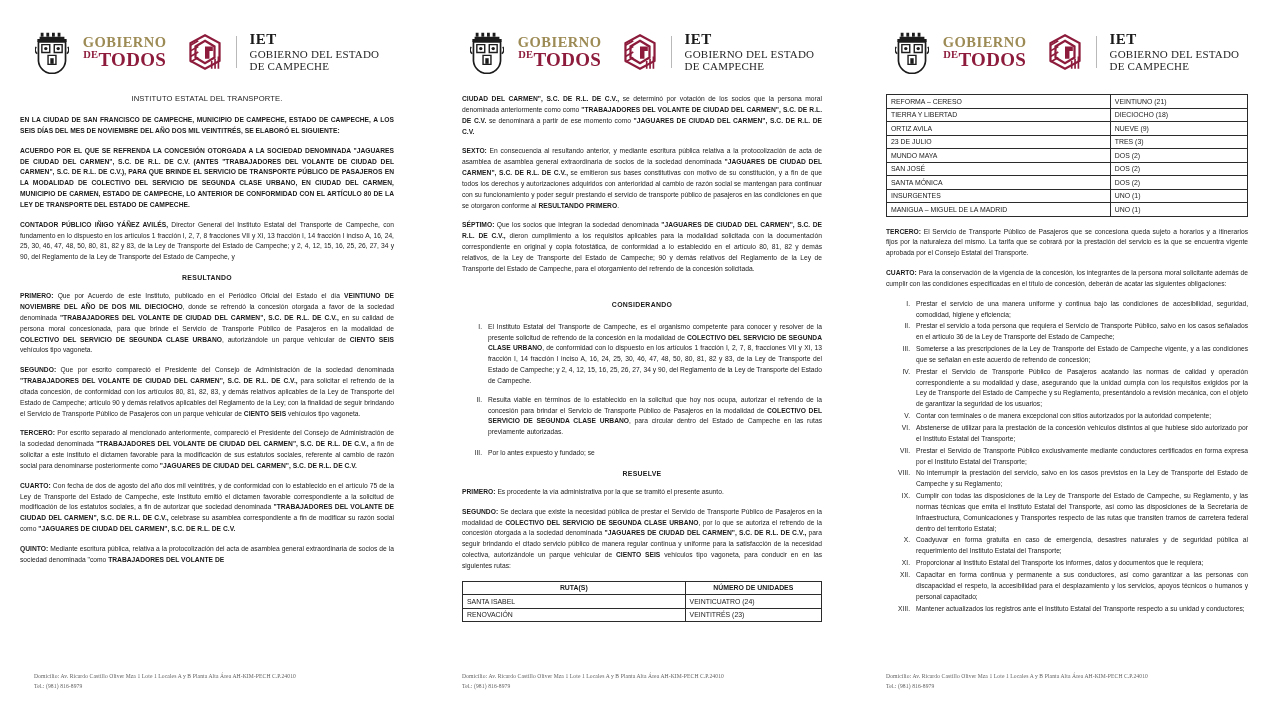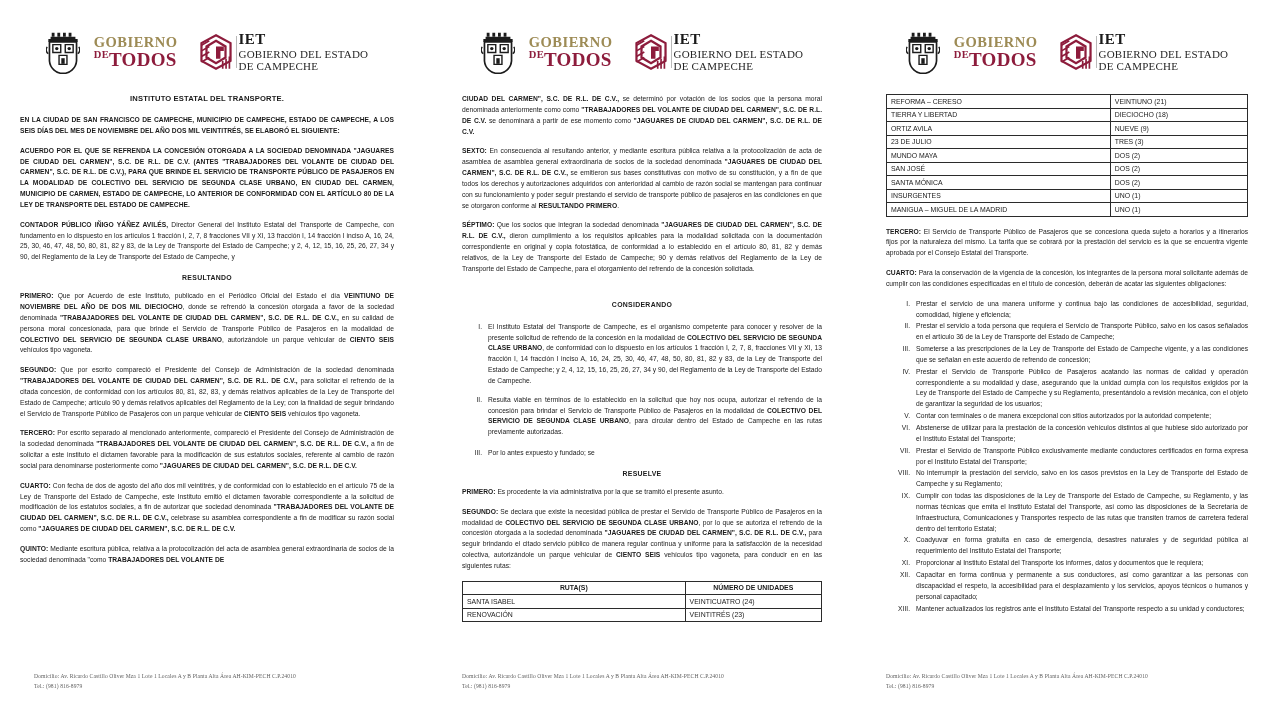--- a/index.html
+++ b/index.html
@@ -51,41 +51,42 @@
     letter-spacing:.5px;
     color:#9d8b55;
     font-family:"Liberation Serif", serif;
   }
   .gob-line2{
     font-family:"Liberation Serif", serif;
     color:#8d1c3c;
     font-weight:bold;
     letter-spacing:.3px;
     margin-top:1px;
+    text-align:center;
   }
   .gob-de{font-size:10.5px;vertical-align:top;}
   .gob-todos{font-size:19px;}
   .iet-wrap{
     display:flex;
     align-items:center;
-    gap:2px;
+    gap:13px;
   }
   .iet-mark{width:36px;height:38px;flex:0 0 auto;}
   .iet-divider{
     width:1px;height:32px;background:#b9b9b9;
   }
   .iet-text{line-height:1.12;font-family:"Liberation Serif", serif;}
   .iet-title{font-size:15px;font-weight:bold;letter-spacing:.4px;color:#1a1a1a;}
   .iet-sub{font-size:11px;letter-spacing:.2px;color:#262626;}
 
   
   .doc-title{
     text-align:center;
     font-size:7.6px;
-    font-weight:bold;
+    font-weight:normal;
     letter-spacing:.15px;
     margin:4px 0 12px 0;
   }
   p.body{
     font-size:6.7px;
     line-height:1.62;
     text-align:justify;
     margin:0 0 9px 0;
     letter-spacing:.01px;
   }

